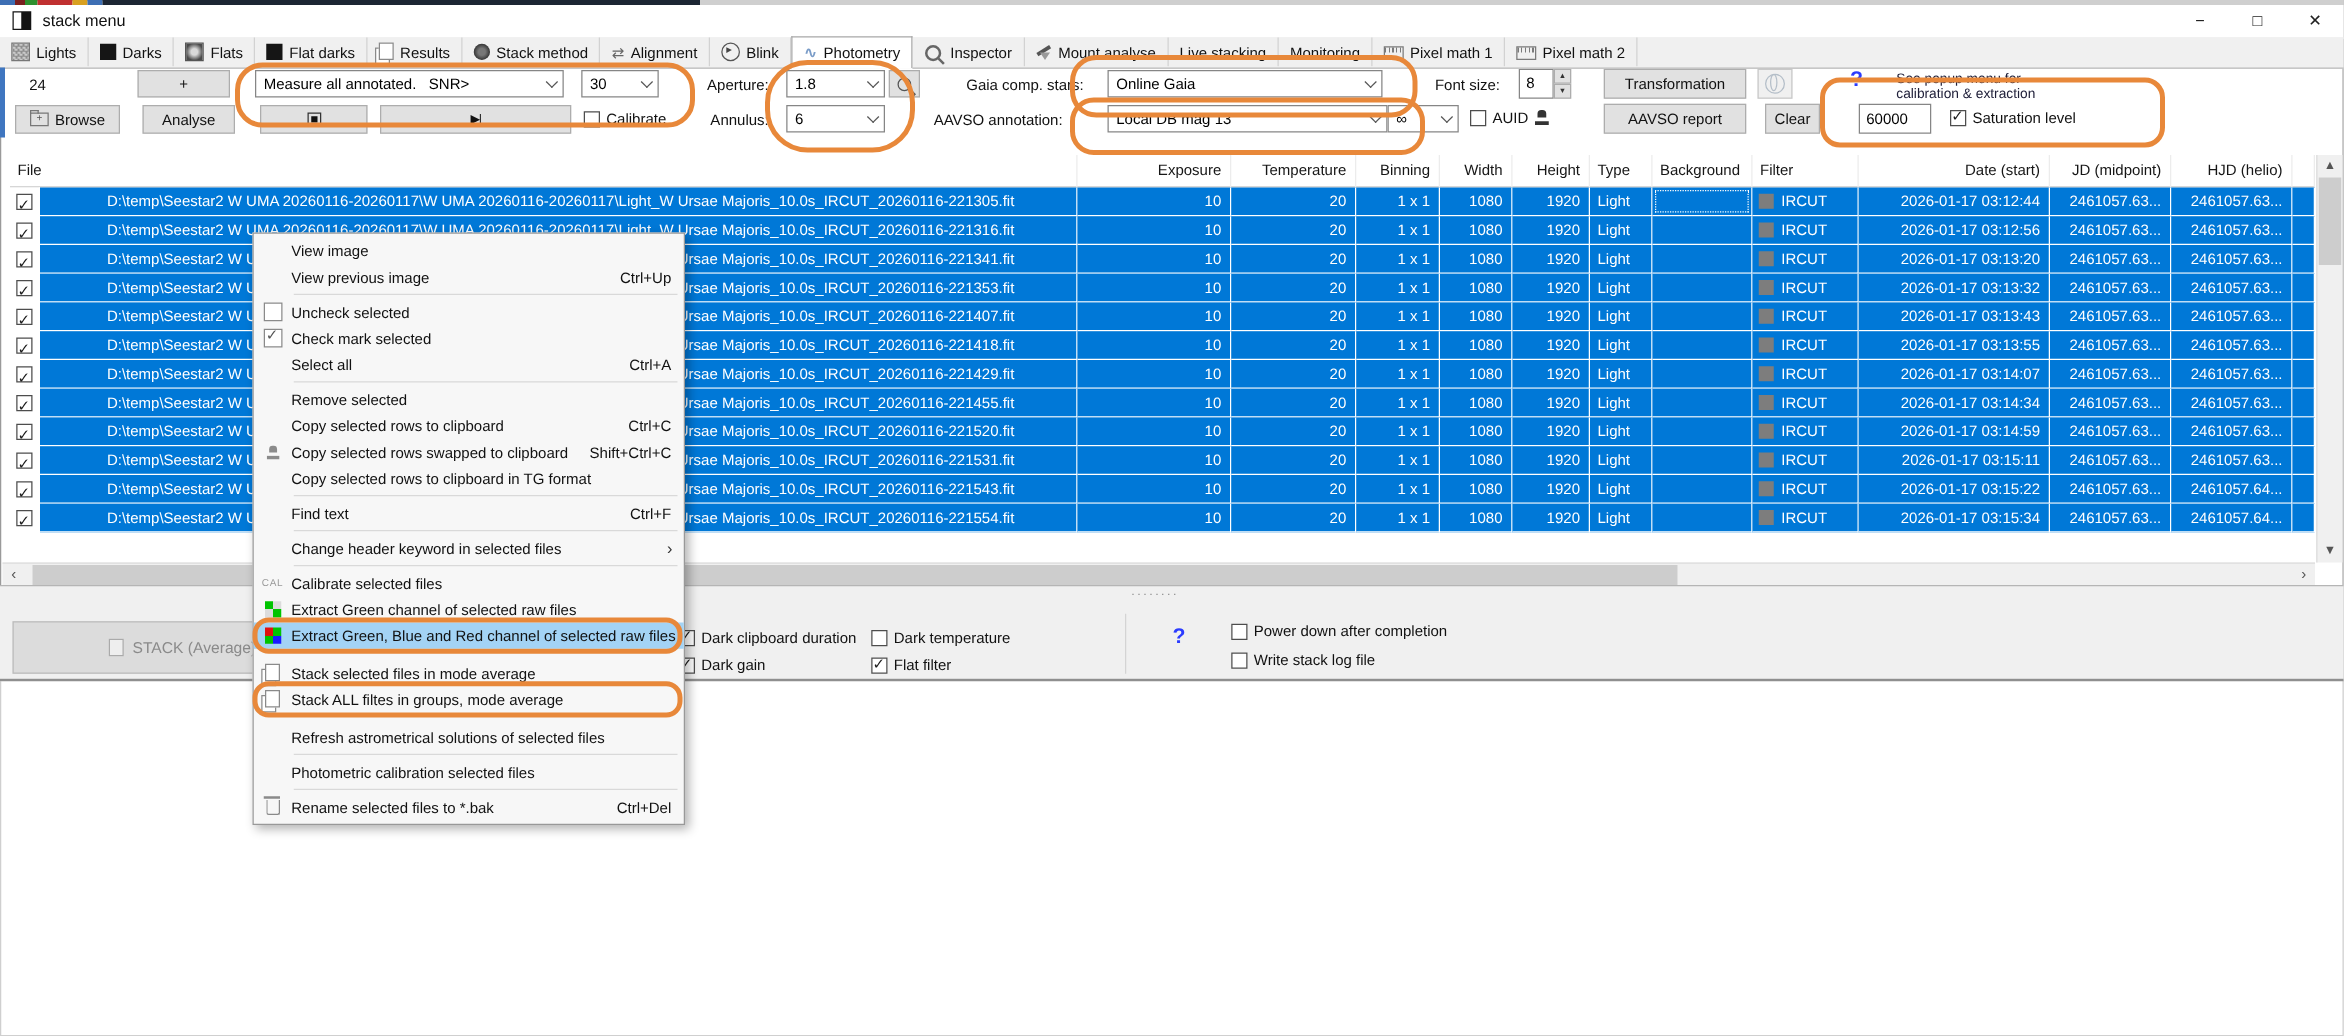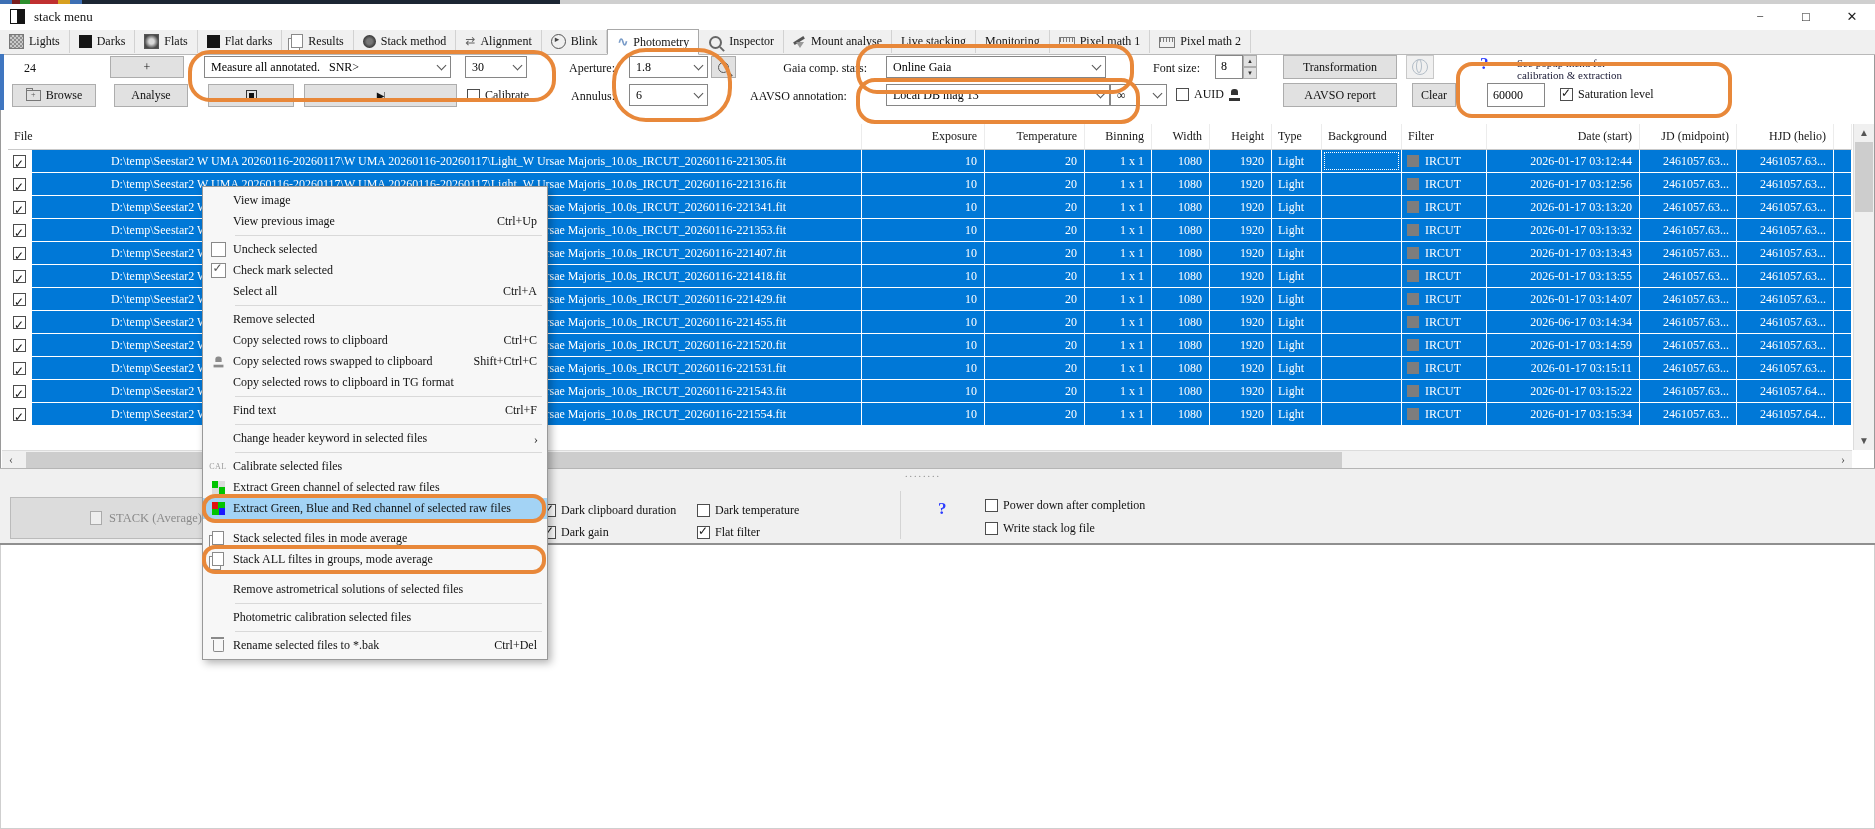--- a/index.html
+++ b/index.html
@@ -1,17 +1,17 @@
 <!DOCTYPE html>
 <html><head>
 <meta charset="utf-8">
 <style>
   html,body{margin:0;padding:0;width:1875px;height:829px;overflow:hidden;
     font-family:"Liberation Sans","DejaVu Sans",sans-serif;background:#fff;}
-  .win{position:relative;width:1875px;height:829px;background:#fff;box-shadow:inset 0 0 0 1px #9a9a9a;font-family:Liberation Serif, serif;}
+  .win{position:relative;width:1875px;height:829px;background:#fff;box-shadow:inset 0 0 0 1px #9a9a9a;}
   
   .strip{position:absolute;left:0;top:0;height:4px;z-index:5;}
   
   .titlebar{position:absolute;left:0;top:4px;width:100%;height:26px;background:#fff;border-bottom:1px solid #e6e6e6;z-index:4;}
   .appicon{position:absolute;left:10px;top:5px;width:15px;height:15px;background:#141414;}
   .appicon::before{content:'';position:absolute;left:1px;top:1px;width:6px;height:13px;background:#fff;}
   .apptitle{position:absolute;left:34px;top:4px;font-size:13px;color:#111;line-height:18px;}
   .wbtn{position:absolute;top:0;width:46px;height:26px;text-align:center;line-height:26px;font-size:13px;color:#222;}
   
   .tabbar{position:absolute;left:0;top:30px;width:100%;height:24px;background:#f0f0f0;border-bottom:1px solid #b9b9b9;display:flex;z-index:4;}
@@ -425,21 +425,21 @@
         </div>
         <div class="tcell file">D:\temp\Seestar2 W UMA 20260116-20260117\W UMA 20260116-20260117\Light_W Ursae Majoris_10.0s_IRCUT_20260116-221455.fit</div>
         <div class="tcell r">10</div>
         <div class="tcell r">20</div>
         <div class="tcell r">1 x 1</div>
         <div class="tcell r">1080</div>
         <div class="tcell r">1920</div>
         <div class="tcell l">Light</div>
         <div class="tcell"></div>
         <div class="tcell"><span class="swatch"></span><span>IRCUT</span></div>
-        <div class="tcell r">2026-06-17 03:14:34</div>
+        <div class="tcell r">2026-01-17 03:14:34</div>
         <div class="tcell r">2461057.63...</div>
         <div class="tcell r">2461057.63...</div>
         <div class="tcell"></div>
       </div>
       <div class="trow" style="top: 334px;">
         <div class="tcell chk">
           <span class="cbx on"></span>
         </div>
         <div class="tcell file">D:\temp\Seestar2 W UMA 20260116-20260117\W UMA 20260116-20260117\Light_W Ursae Majoris_10.0s_IRCUT_20260116-221520.fit</div>
         <div class="tcell r">10</div>
@@ -647,21 +647,21 @@
       </div>
       <div class="mitem circ">
         <span class="ic">
           <span class="i-results"></span>
         </span>
         <span class="lb">Stack ALL filtes in groups, mode average</span>
       </div>
       <div class="mgap"></div>
       <div class="mitem">
         <span class="ic"></span>
-        <span class="lb">Remove astrometrical solutions of selected files</span>
+        <span class="lb">Refresh astrometrical solutions of selected files</span>
       </div>
       <div class="msep"></div>
       <div class="mitem">
         <span class="ic"></span>
         <span class="lb">Photometric calibration selected files</span>
       </div>
       <div class="msep"></div>
       <div class="mitem">
         <span class="ic">
           <span class="mi-trash"></span>

